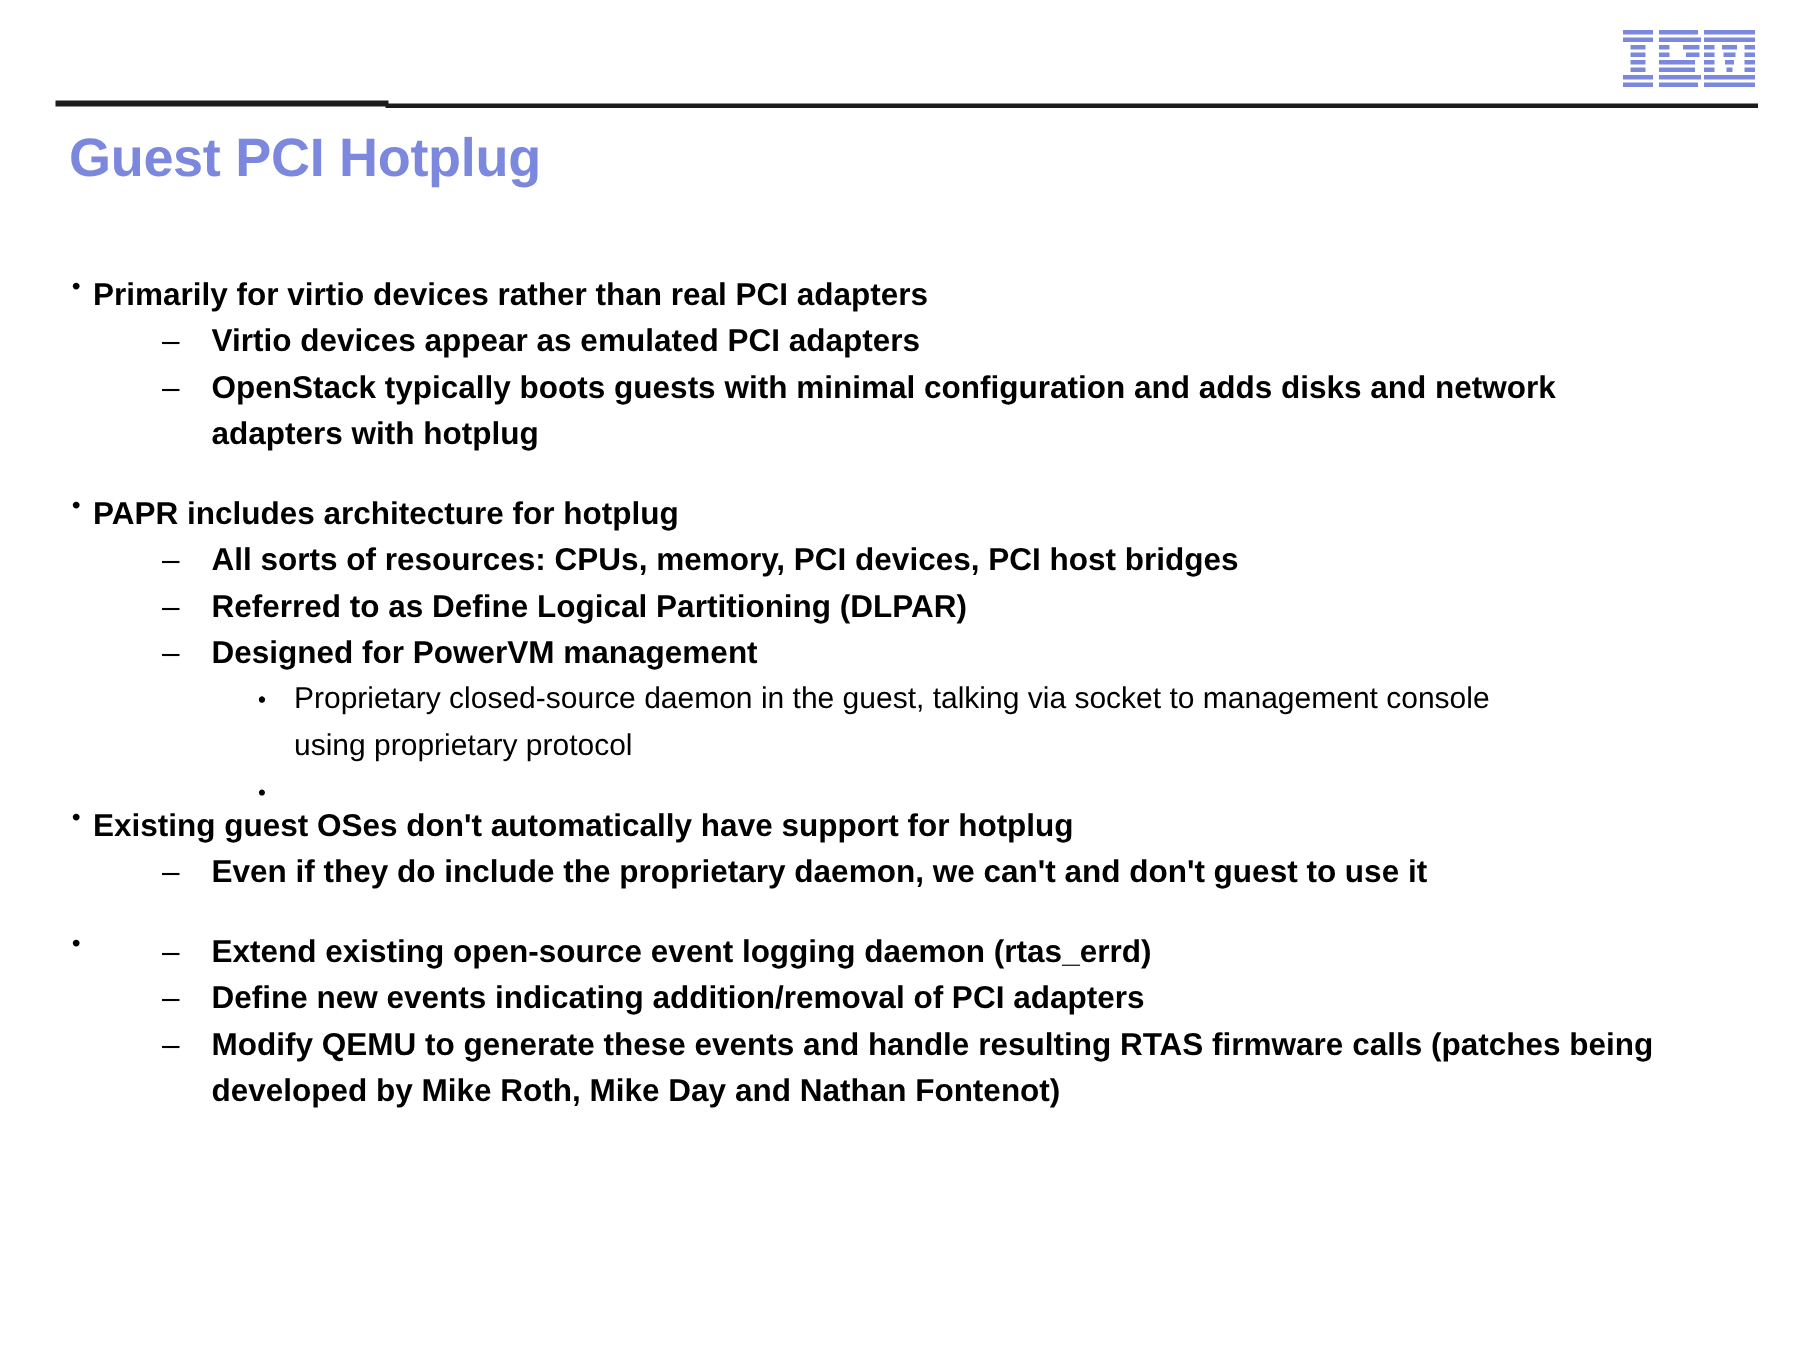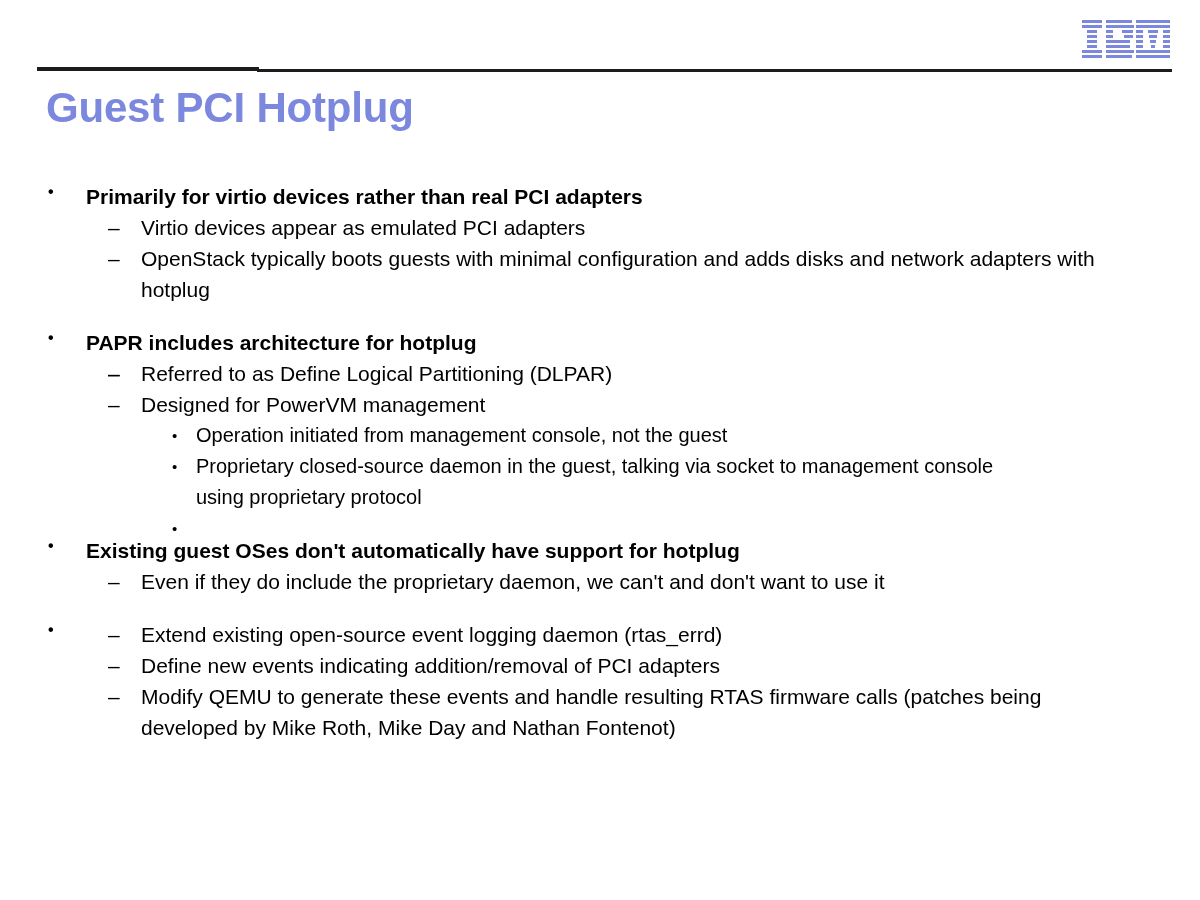--- a/index.html
+++ b/index.html
@@ -48,21 +48,21 @@
     width: 915px;
     height: 3px;
     background: #1c1c1c;
   }
 
   
   #page-title {
     position: absolute;
     left: 46px;
     top: 84px;
-    font-size: 42px;
+    font-size: 36px;
     font-weight: bold;
     color: #7b88dd;
     letter-spacing: -0.2px;
     white-space: nowrap;
     text-align: right;
   }
 
   
   #slide-body {
     position: absolute;
@@ -88,30 +88,30 @@
   }
 
   
   .lvl1 {
     font-size: 21px;
     font-weight: bold;
     line-height: 31px;
     padding-top: 5px;
   }
   .lvl1 .bullet-marker { left: 48px; font-size: 16px; }
-  .lvl1 .bullet-text { margin-left: 86px; }
+  .lvl1 .bullet-text { margin-left: 62px; }
 
   
   .lvl2 {
     font-size: 21px;
     font-weight: normal;
     line-height: 31px;
   }
   .lvl2 .bullet-marker { left: 108px; font-size: 21px; }
-  .lvl2 .bullet-text { margin-left: 141px; margin-right: 95px; }
+  .lvl2 .bullet-text { margin-left: 141px; margin-right: 95px; font-weight: bold; }
 
   
   .lvl3 {
     font-size: 20px;
     font-weight: normal;
     line-height: 31px;
   }
   .lvl3 .bullet-marker { left: 172px; font-size: 15px; }
   .lvl3 .bullet-text { margin-left: 196px; margin-right: 190px; }
 
@@ -202,50 +202,50 @@
       </div>
     </div>
     <div class="group-gap"></div>
     <div class="bullet-group">
       <div class="bullet-row lvl1">
         <span class="bullet-marker">•</span>
         <span class="bullet-text">PAPR includes architecture for hotplug</span>
       </div>
       <div class="bullet-row lvl2">
         <span class="bullet-marker">–</span>
+        <span class="bullet-text">All sorts of resources: CPUs, memory, PCI devices, PCI host bridges</span>
       </div>
       <div class="bullet-row lvl2">
         <span class="bullet-marker">–</span>
         <span class="bullet-text">Referred to as Define Logical Partitioning (DLPAR)</span>
       </div>
       <div class="bullet-row lvl2">
         <span class="bullet-marker">–</span>
         <span class="bullet-text">Designed for PowerVM management</span>
       </div>
       <div class="bullet-row lvl3">
         <span class="bullet-marker">•</span>
-        <span class="bullet-text">Operation initiated from management console, not the guest</span>
       </div>
       <div class="bullet-row lvl3">
         <span class="bullet-marker">•</span>
         <span class="bullet-text">Proprietary closed-source daemon in the guest, talking via socket to management console using proprietary protocol</span>
       </div>
       <div class="bullet-row lvl3">
         <span class="bullet-marker">•</span>
       </div>
     </div>
     <div class="group-gap"></div>
     <div class="bullet-group">
       <div class="bullet-row lvl1">
         <span class="bullet-marker">•</span>
         <span class="bullet-text">Existing guest OSes don't automatically have support for hotplug</span>
       </div>
       <div class="bullet-row lvl2">
         <span class="bullet-marker">–</span>
-        <span class="bullet-text">Even if they do include the proprietary daemon, we can't and don't want to use it</span>
+        <span class="bullet-text">Even if they do include the proprietary daemon, we can't and don't guest to use it</span>
       </div>
     </div>
     <div class="group-gap"></div>
     <div class="bullet-group">
       <div class="bullet-row lvl1">
         <span class="bullet-marker">•</span>
       </div>
       <div class="bullet-row lvl2">
         <span class="bullet-marker">–</span>
         <span class="bullet-text">Extend existing open-source event logging daemon (rtas_errd)</span>

